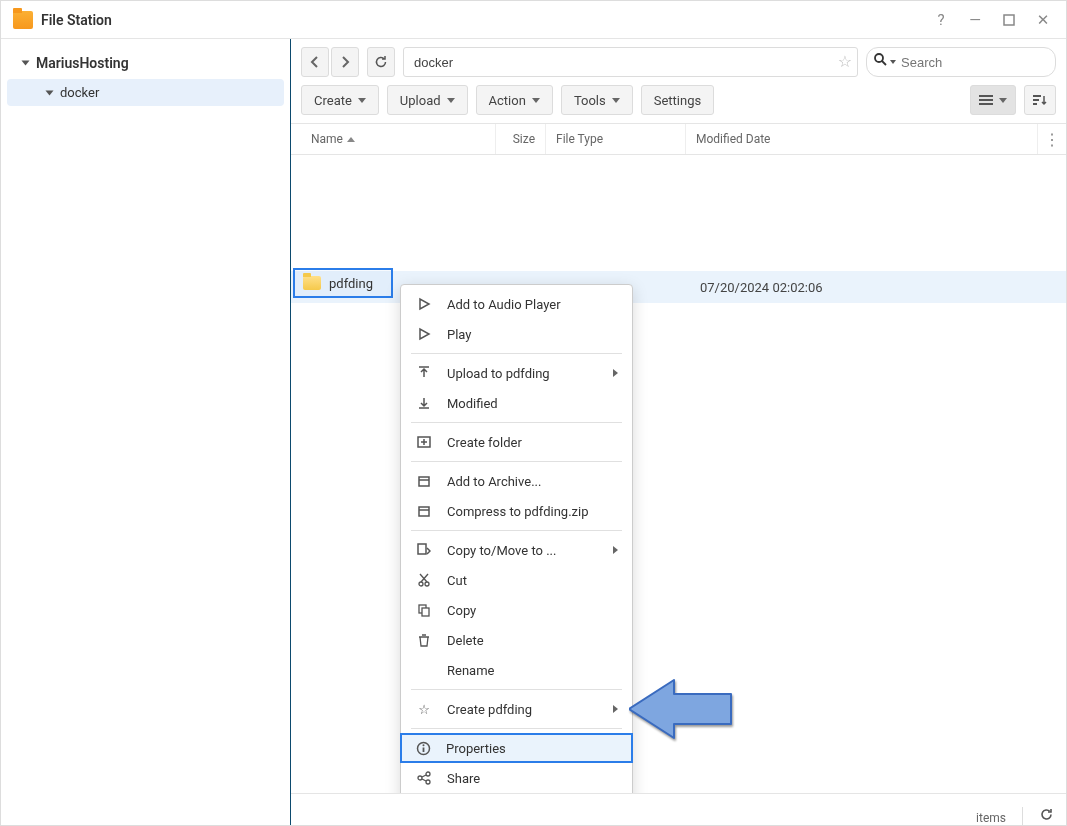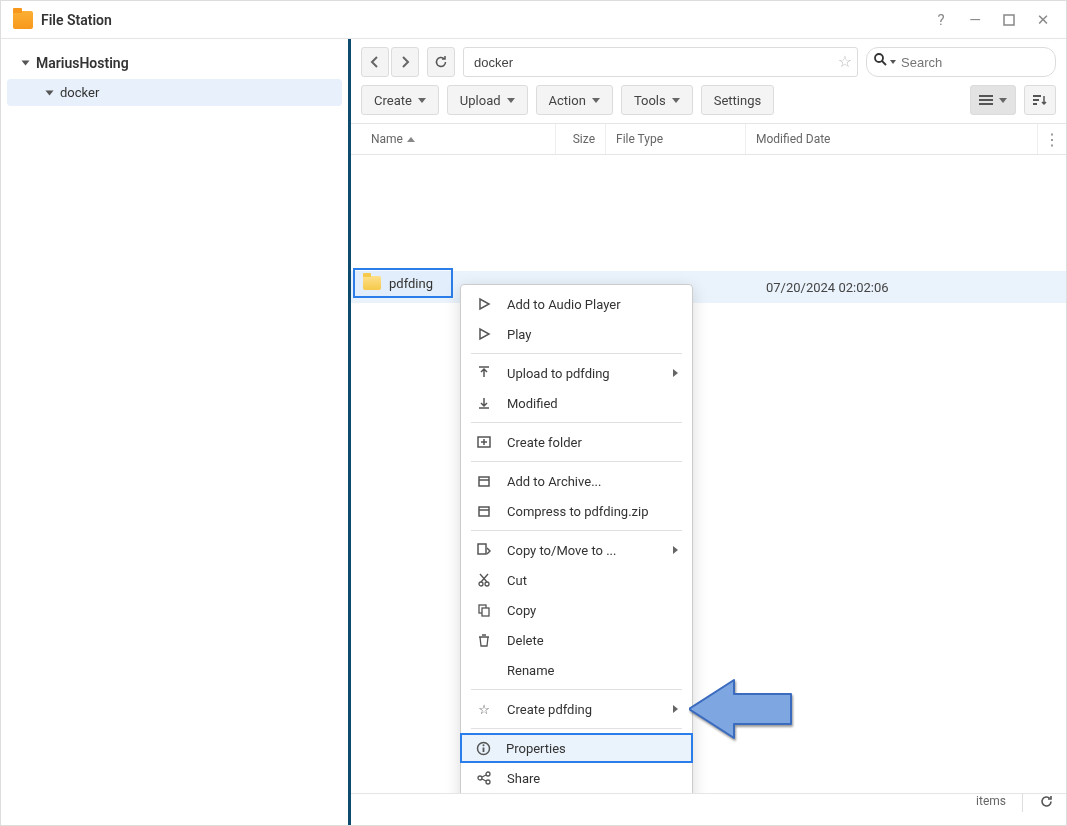--- a/index.html
+++ b/index.html
@@ -5,21 +5,21 @@
 * { box-sizing: border-box; margin: 0; padding: 0; }
 body { font-family: -apple-system, BlinkMacSystemFont, "Segoe UI", Roboto, Arial, sans-serif; font-size: 13px; color: #333; background: #fff; width: 1067px; height: 826px; overflow: hidden; position: relative; }
 .window { width: 100%; height: 100%; display: flex; flex-direction: column; border: 1px solid #ddd;}
 .titlebar { height: 38px; display: flex; align-items: center; padding: 0 12px; border-bottom: 1px solid #e5e5e5; gap: 8px; }
 .titlebar .app-icon { width: 20px; height: 18px; background: linear-gradient(#fbb034,#f7981d); border-radius: 2px; position: relative; }
 .titlebar .app-icon::before { content: ""; position: absolute; top: -3px; left: 0; width: 9px; height: 5px; background: #f7981d; border-radius: 1px 1px 0 0; }
 .titlebar .title { font-weight: 600; color: #333; font-size: 14px;}
 .titlebar .spacer { flex: 1; }
 .titlebar .ctl { width: 22px; height: 22px; display: flex; align-items: center; justify-content: center; color: #888; cursor: pointer; font-size: 15px; margin-left: 4px;}
 .body { flex: 1; display: flex; min-height: 0; }
-.sidebar { width: 350px; border-right: 3px solid #0c4a6e; padding-top: 10px; }
+.sidebar { width: 290px; border-right: 1px solid #0c4a6e; padding-top: 10px; }
 .tree-item { padding: 6px 12px 6px 22px; cursor: pointer; display: flex; align-items: center; gap: 4px;}
 .tree-item.root { font-weight: 600; font-size: 14px;}
 .tree-item.child { padding-left: 40px; background: #e7f0fb; border-radius: 4px; margin: 2px 6px;}
 .tree-caret { display:inline-block; width:0;height:0;border-left:5px solid #555;border-top:4px solid transparent;border-bottom:4px solid transparent; transform: rotate(90deg); margin-right: 4px;}
 .main { flex: 1; display: flex; flex-direction: column; min-width: 0; position: relative;}
 .toolbar-row { display: flex; align-items: center; gap: 8px; padding: 8px 10px; }
 .nav-group { display: flex; gap: 2px; }
 .nav-btn { width: 28px; height: 30px; border: 1px solid #dcdcdc; background: #f4f4f4; display: flex; align-items: center; justify-content: center; color: #555; cursor: pointer; border-radius: 3px;}
 .addr { flex: 1; position: relative; }
 .addr input { width: 100%; height: 30px; border: 1px solid #dcdcdc; border-radius: 3px; padding: 0 30px 0 10px; font-size: 13px; color: #444;}
@@ -35,31 +35,31 @@
 .action-row .rspacer { flex:1; }
 .headers { display: flex; border-top: 1px solid #e5e5e5; border-bottom: 1px solid #e5e5e5; height: 32px; align-items: center; color: #666; font-size: 12px; padding-left: 10px;}
 .headers .col { padding: 0 10px; border-right: 1px solid #eee; height: 100%; display: flex; align-items: center; gap:4px;}
 .col-name { width: 195px; }
 .col-size { width: 50px; justify-content:flex-end;}
 .col-type { width: 140px; }
 .col-date { flex: 1; }
 .headers .more { width: 28px; text-align:center; cursor:pointer; color:#888; font-size:16px;}
 .sort-ind { width:0;height:0;border-left:4px solid transparent;border-right:4px solid transparent;border-bottom:5px solid #888;}
 .file-area { flex: 1; position: relative; overflow: hidden; }
-.row { position: absolute; left: 0; right: 0; height: 32px; display: flex; align-items: center; padding-left: 20px; }
+.row { position: absolute; left: 0; right: 0; height: 32px; display: flex; align-items: center; padding-left: 14px; }
 .row.selected-row { background: #eaf3fc; }
 .row .cell { padding: 0 10px; }
 .row .c-name { width: 195px; display:flex; align-items:center; gap:8px;}
 .row .c-size { width: 50px; text-align:right;}
 .row .c-type { width: 140px; }
 .row .c-date { flex: 1; color:#444;}
 .sel-box { position: absolute; border: 2px solid #2b7de9; background: rgba(43,125,233,0.04); }
 .folder-icon { width:18px;height:14px;background:linear-gradient(#ffe08a,#f5c94b);border-radius:2px;position:relative;}
 .folder-icon::before{content:"";position:absolute;top:-3px;left:0;width:8px;height:4px;background:#f5c94b;border-radius:1px 1px 0 0;}
-.footer { height: 32px; border-top: 1px solid #e5e5e5; display: flex; align-items: flex-start; justify-content: flex-end; padding: 0 12px; color: #666; gap: 16px; font-size:12px;}
+.footer { height: 32px; border-top: 1px solid #e5e5e5; display: flex; align-items: flex-end; justify-content: flex-end; padding: 0 12px; color: #666; gap: 16px; font-size:12px;}
 .footer .sep { width:1px; height:18px; background:#ddd;}
 .ctx-menu { position: absolute; width: 233px; background: #fff; border: 1px solid #ccc; border-radius: 4px; box-shadow: 0 4px 16px rgba(0,0,0,0.15); padding: 4px 0; z-index: 50;}
 .ctx-item { height: 30px; display: flex; align-items: center; padding: 0 14px 0 14px; gap: 14px; cursor: pointer; color:#333; position:relative;}
 .ctx-item .ic { width: 18px; display:flex; align-items:center; justify-content:center; color:#555; flex-shrink:0;}
 .ctx-item .lbl { flex:1; font-size:13px;}
 .ctx-item .sub-arrow { width:0;height:0;border-top:4px solid transparent;border-bottom:4px solid transparent;border-left:5px solid #666;}
 .ctx-sep { height: 1px; background: #e0e0e0; margin: 4px 10px; }
 .ctx-item.highlight { border: 2px solid #2b7de9; background:#eaf3fc; margin: 0 -1px; padding-right:12px; padding-left:12px;}
 .arrow-annot { position: absolute; z-index: 60; }
 .arrow-annot svg { filter: drop-shadow(1px 2px 1px rgba(0,0,0,0.4)); }

